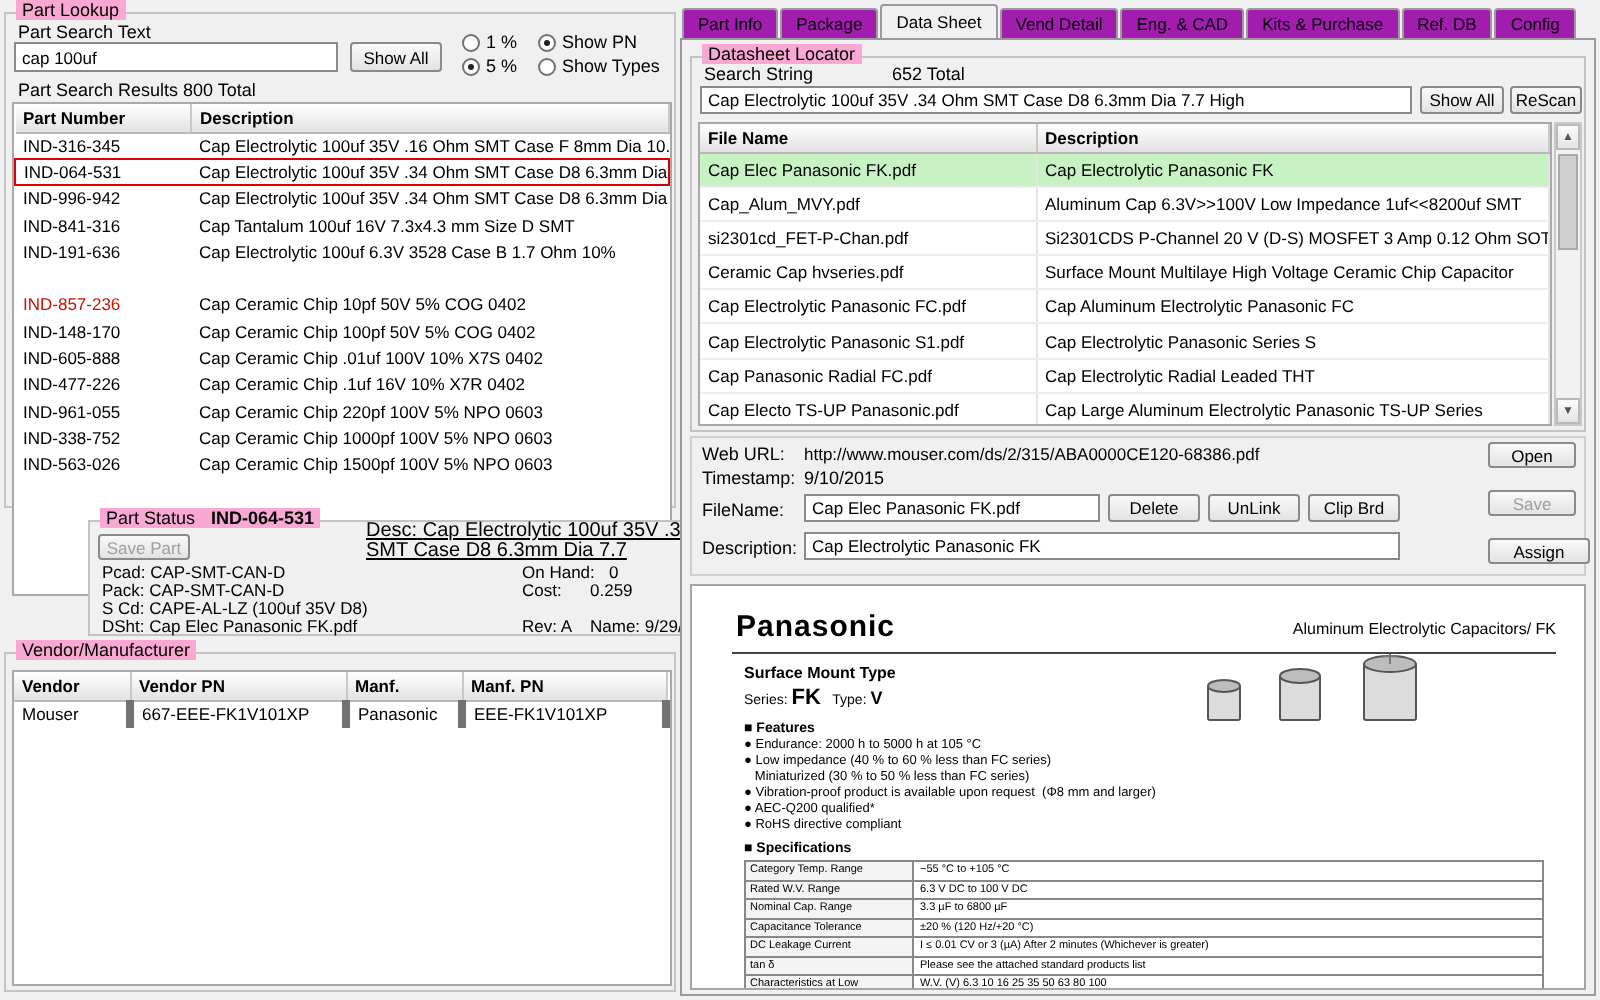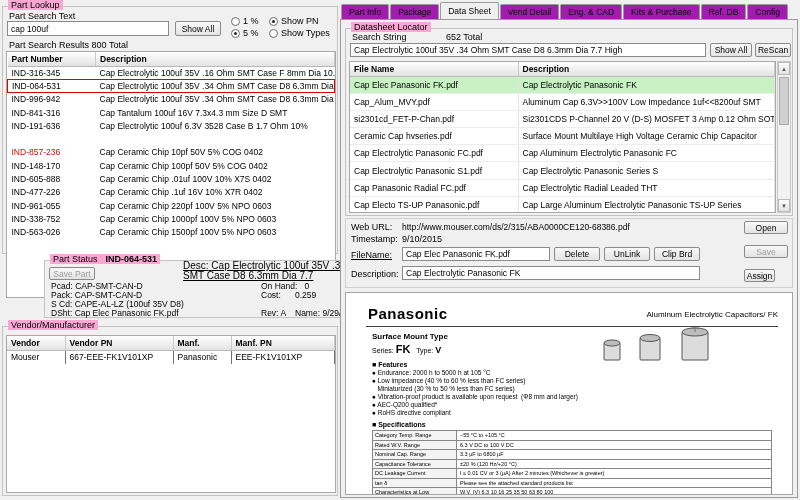--- a/index.html
+++ b/index.html
@@ -29,21 +29,21 @@
     font-size:8.5px; font-weight:bold; text-align:left; padding:1px 4px; height:14px; white-space:nowrap; overflow:hidden;
   }
   td { font-size:8.5px; padding:0 4px; white-space:nowrap; overflow:hidden; }
   .tbl-parts td { height:13.3px; }
   .tbl-parts tr.sel td { border-top:1px solid #dd0000; border-bottom:1px solid #dd0000; }
   .tbl-parts tr.sel td:first-child { border-left:1px solid #dd0000; }
   .tbl-parts tr.sel td:last-child { border-right:1px solid #dd0000; }
   .tbl-parts tr.redpn td:first-child { color:#cc1100; }
   .tbl-files td { height:17.2px; border-right:1px solid #e4e4e4; border-bottom:1px solid #ededed; }
   .tbl-files tr.green td { background:#c8f2c4; }
-  .tbl-vendor td { height:13.5px; border-right:1px solid #737373; }
+  .tbl-vendor td { height:13.5px; border-right:4px solid #737373; }
   .radio-item { position:absolute; display:flex; align-items:center; gap:3px; height:10px; }
   .radio { width:9px; height:9px; border:1px solid #707070; border-radius:50%; background:#fff; position:relative; flex:0 0 9px; }
   .radio.checked::after { content:""; position:absolute; left:2px; top:2px; width:3px; height:3px; border-radius:50%; background:#222; }
   .tabbar { position:absolute; left:341px; top:3px; height:16px; display:flex; align-items:flex-end; }
   .tab {
     padding:0 7px; height:15px; line-height:14px; font-size:8.5px; background:#a21caf;
     border:1px solid #9a9a9a; border-bottom:none; border-radius:2px 2px 0 0; margin-right:1px; white-space:nowrap;
   }
   .tab.active { background:#f0f0f0; height:17px; line-height:16px; position:relative; z-index:2; }
   .tabpage { position:absolute; left:340px; top:19px; width:458px; height:479px; border:1px solid #9a9a9a; background:#f0f0f0; }
@@ -320,29 +320,29 @@
       <div class="vs-arrow" style="bottom:0;">▼</div>
     </div>
   </div>
 
   <div class="abs" style="left:4px; top:198px; width:448px; height:70px; border:1px solid #cfcfcf;">
     <span class="abs lbl" style="left:5px; top:3px;">Web URL:</span>
     <span class="abs lbl" style="left:56px; top:3px; font-size:8.5px;">http://www.mouser.com/ds/2/315/ABA0000CE120-68386.pdf</span>
     <div class="btn" style="left:398px; top:2px; width:44px; height:13px;">Open</div>
     <span class="abs lbl" style="left:5px; top:15px;">Timestamp:</span>
     <span class="abs lbl" style="left:56px; top:15px;">9/10/2015</span>
-    <span class="abs lbl" style="left:5px; top:31px;text-decoration:underline;">FileName:</span>
+    <span class="abs lbl" style="left:5px; top:31px;">FileName:</span>
     <input type="text" class="field" style="left: 56px; top: 28px; width: 148px; height: 14px;" value="Cap Elec Panasonic FK.pdf">
     <div class="btn" style="left:208px; top:28px; width:46px; height:14px;">Delete</div>
     <div class="btn" style="left:258px; top:28px; width:46px; height:14px;">UnLink</div>
     <div class="btn" style="left:308px; top:28px; width:46px; height:14px;">Clip Brd</div>
     <div class="btn disabled" style="left:398px; top:26px; width:44px; height:13px;">Save</div>
     <span class="abs lbl" style="left:5px; top:50px;">Description:</span>
     <input type="text" class="field" style="left: 56px; top: 47px; width: 298px; height: 14px;" value="Cap Electrolytic Panasonic FK">
-    <div class="btn" style="left:398px; top:50px; width:31px; height:13px;">Assign</div>
+    <div class="btn" style="left:398px; top:50px; width:51px; height:13px;">Assign</div>
   </div>
 
   <div class="pdfbox" style="left:4px; top:272px; width:448px; height:203px;">
     <div class="pdf-brand">Panasonic</div>
     <div class="pdf-rtitle">Aluminum  Electrolytic  Capacitors/ FK</div>
     <div class="pdf-rule"></div>
     <div class="pdf-smt">Surface Mount Type</div>
     <div class="pdf-series">
       <span>Series:</span>
       <b class="fk">FK</b>&nbsp;&nbsp;

